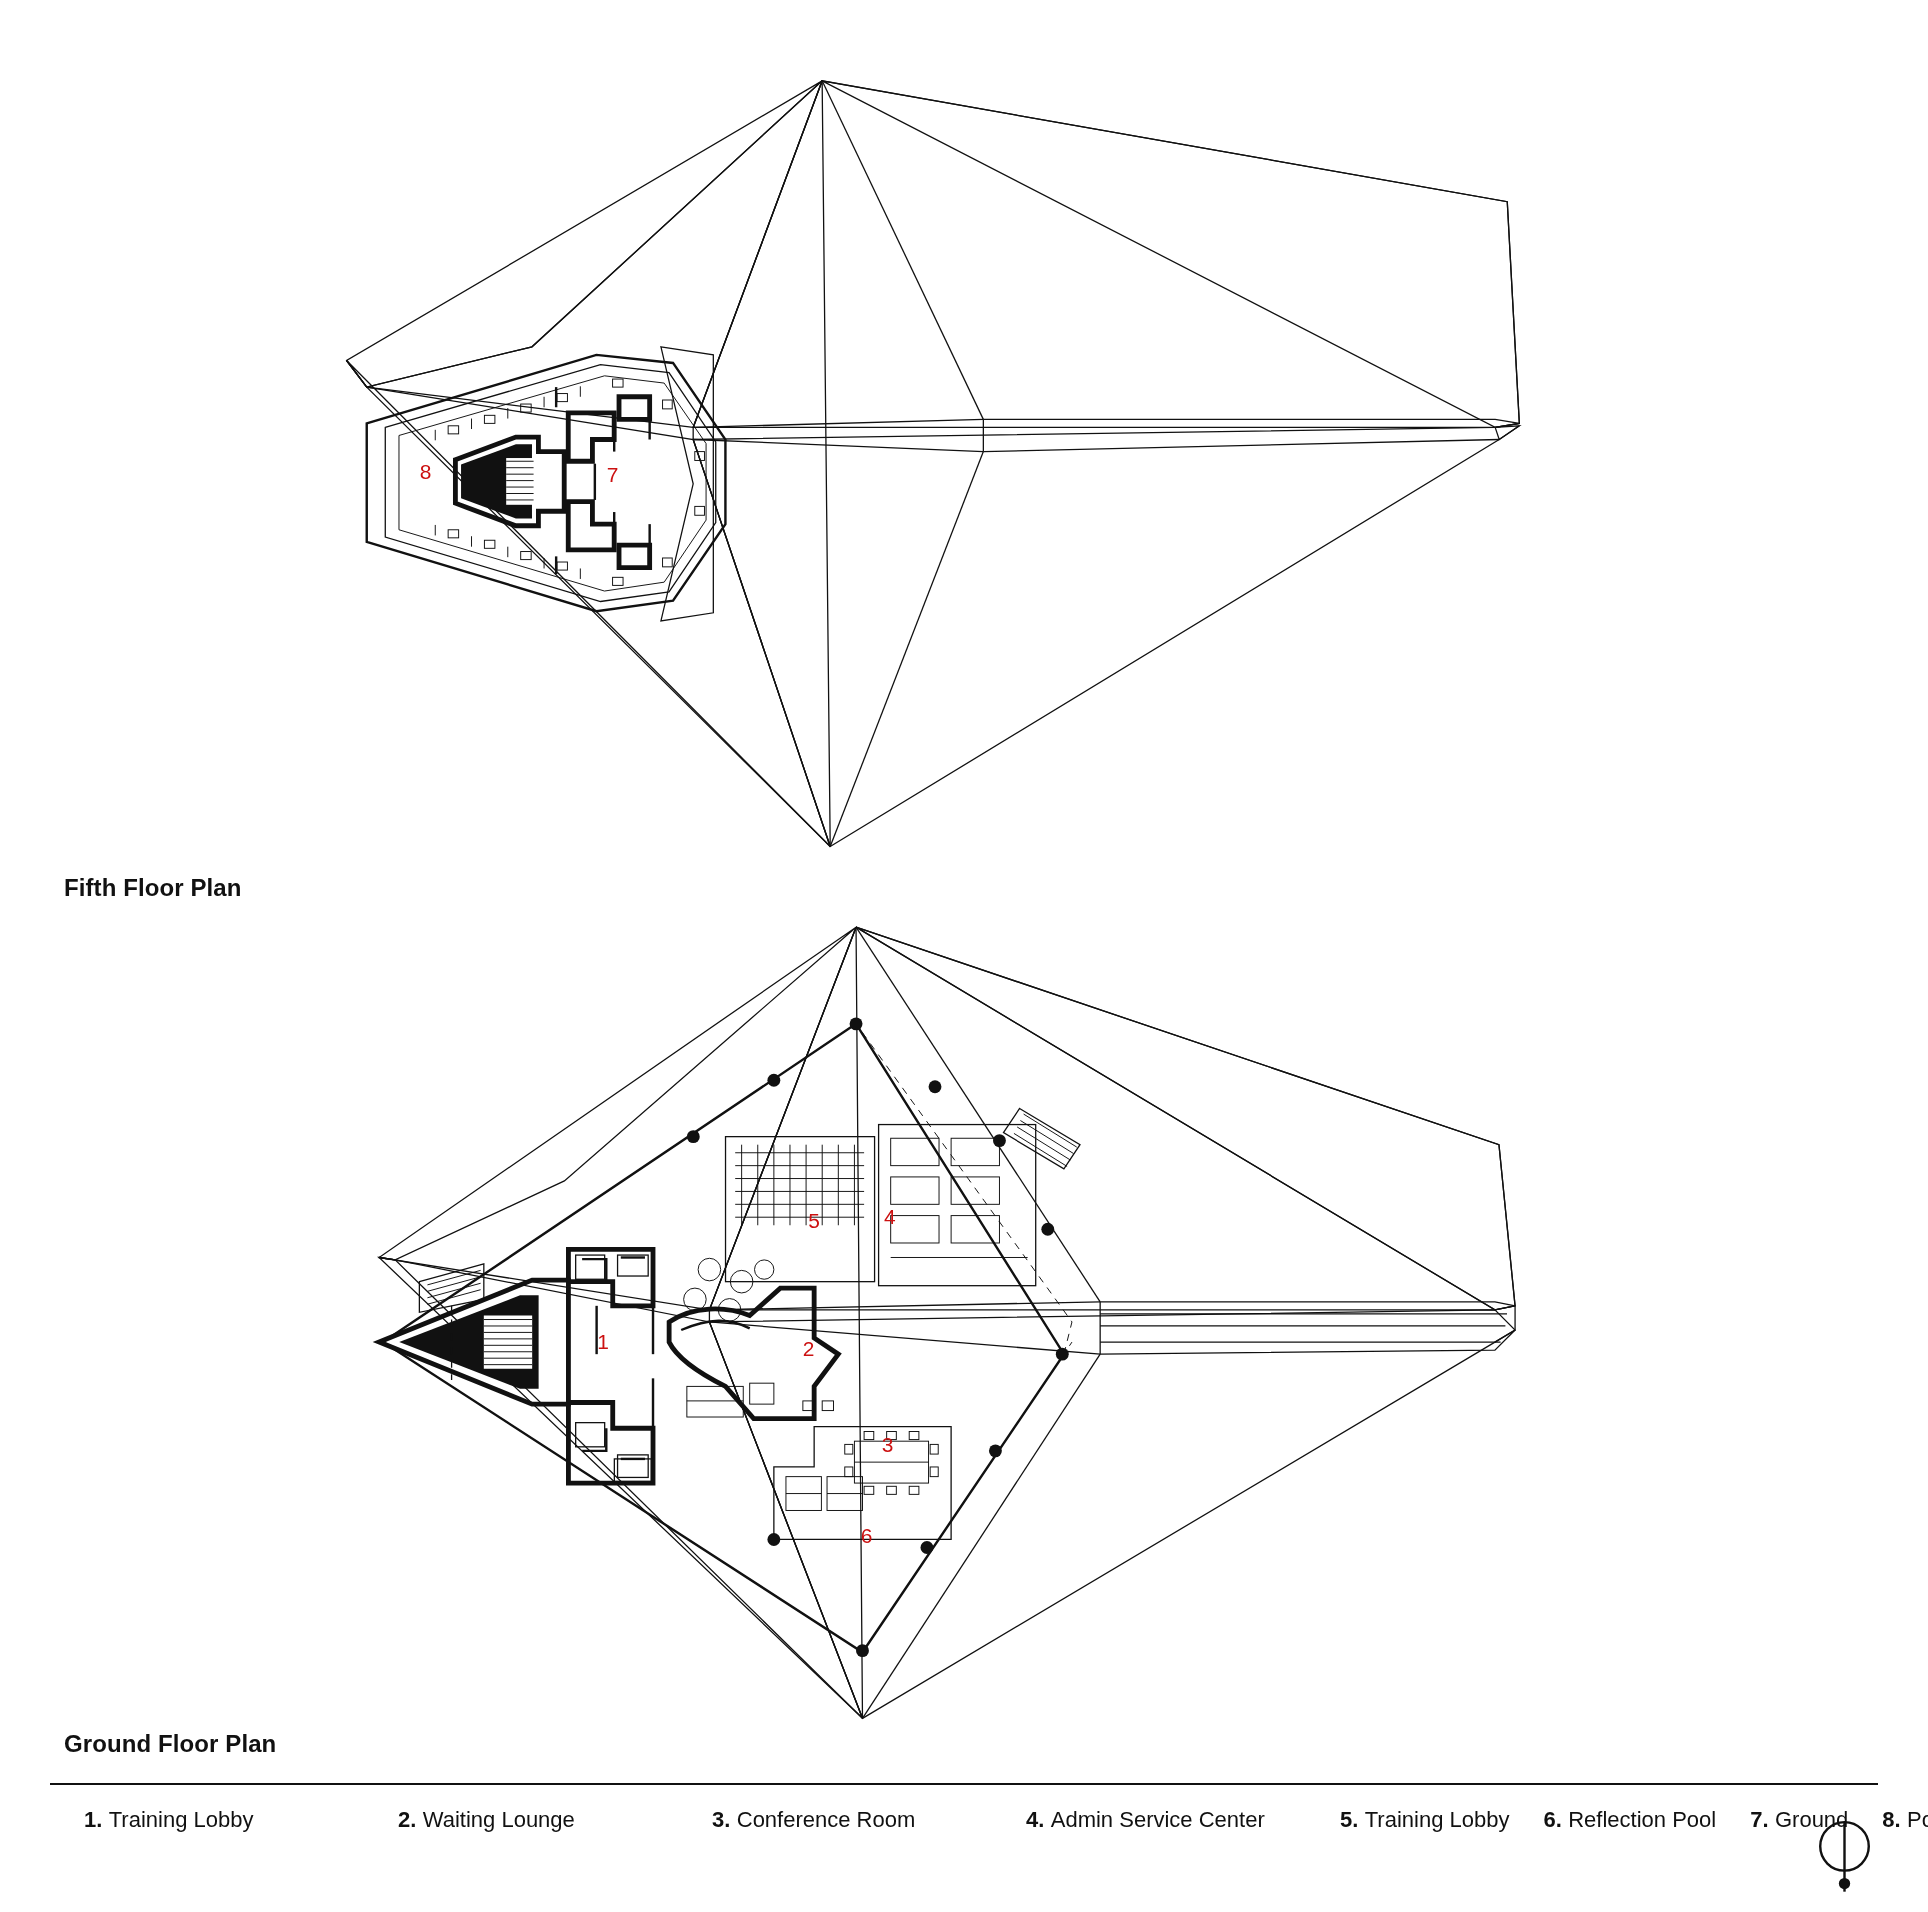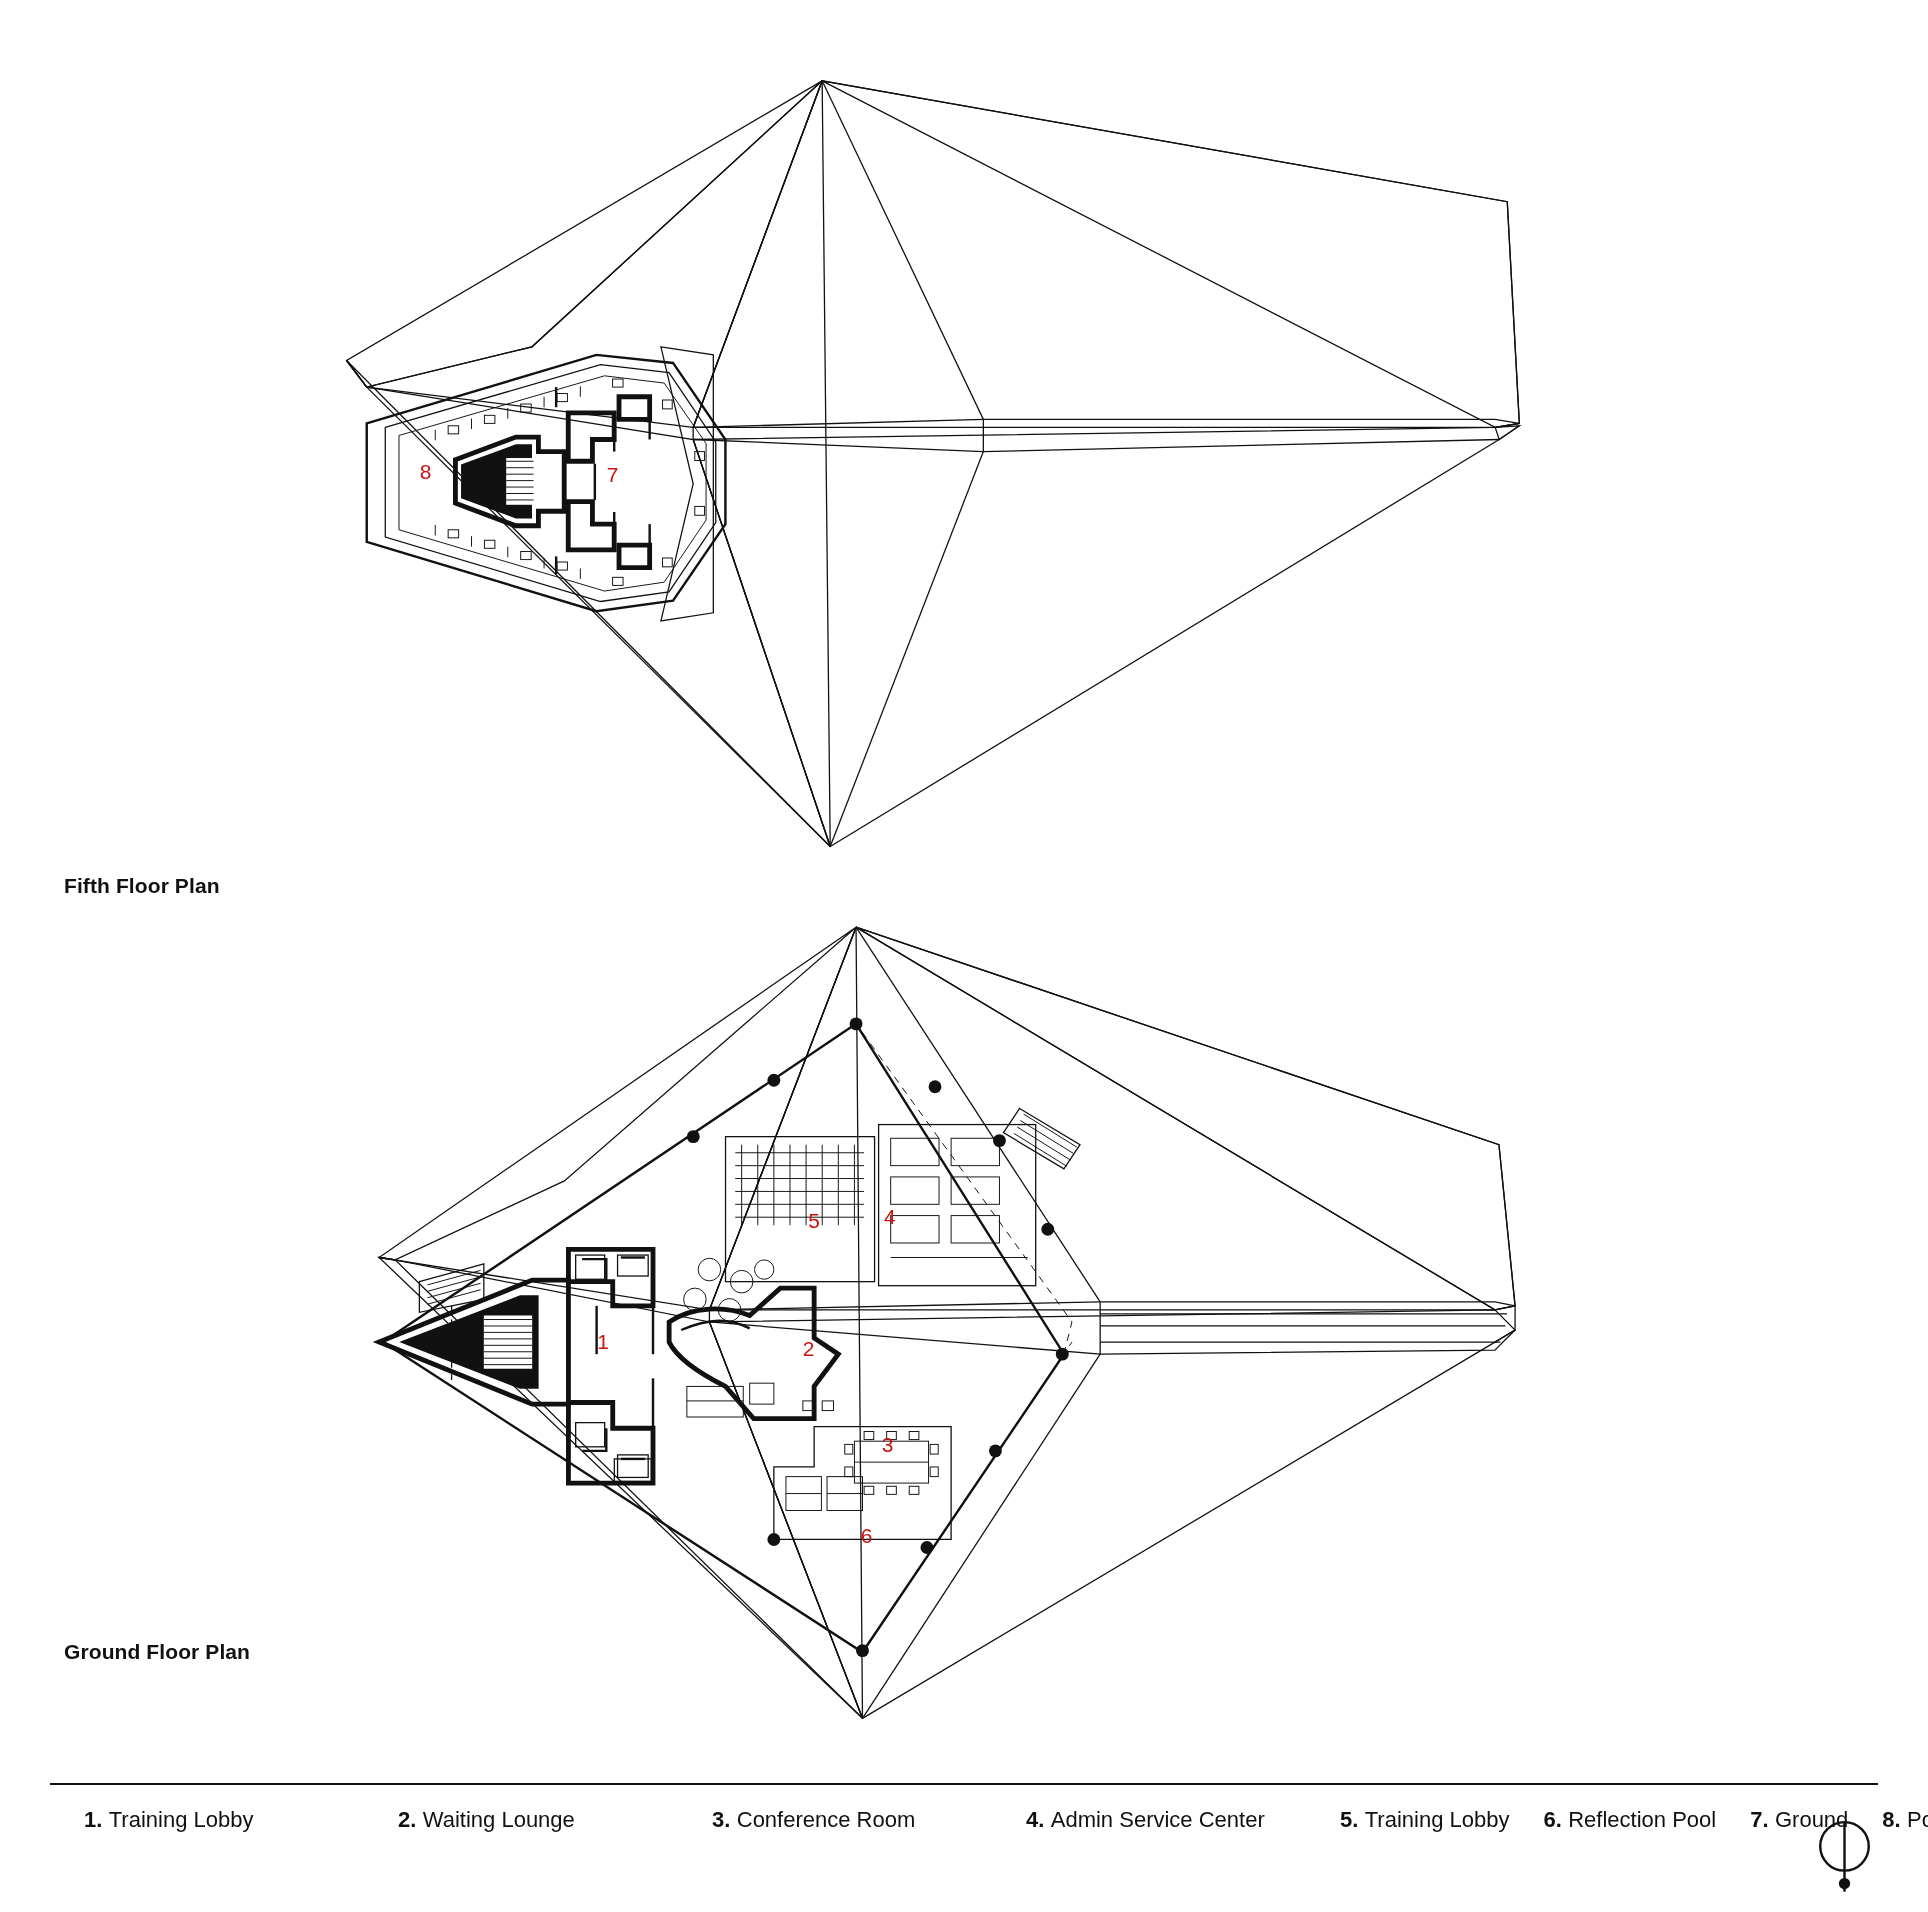--- a/index.html
+++ b/index.html
@@ -35,33 +35,33 @@
   #ground-plan-svg {
     left: 0px;
     top: 903px;
     width: 1928px;
     height: 854px;
   }
 
   
   .plan-title {
     position: absolute;
-    font-size: 21px;
+    font-size: 24px;
     font-weight: bold;
     letter-spacing: 0.1px;
     color: #111111;
     white-space: nowrap;
   }
   #fifth-title {
     left: 64px;
     top: 874px;
   }
   #ground-title {
     left: 64px;
-    top: 1640px;
+    top: 1730px;
   }
 
   
   .legend-rule {
     position: absolute;
     left: 50px;
     top: 1783px;
     width: 1828px;
     height: 1.6px;
     background: #111111;

